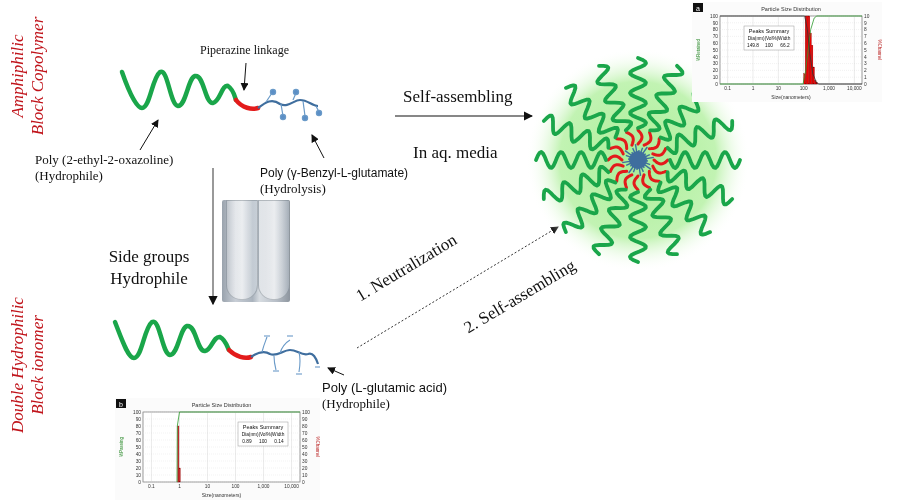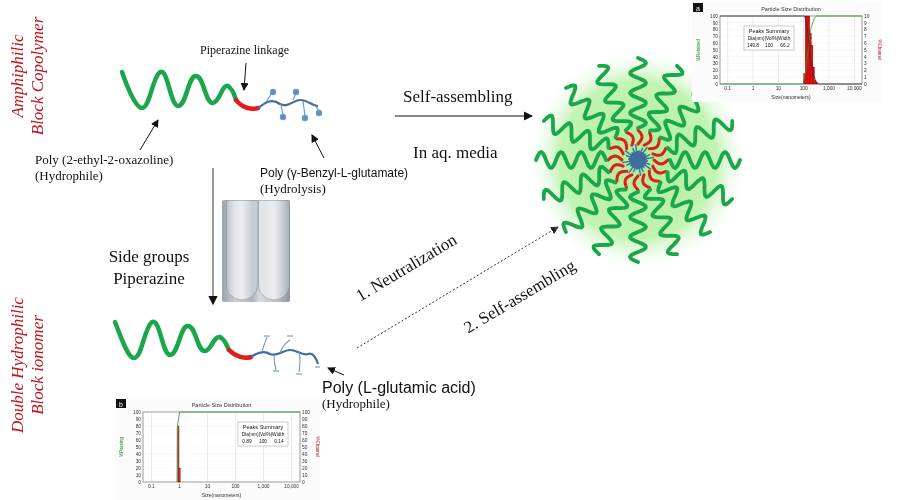--- a/index.html
+++ b/index.html
@@ -150,32 +150,32 @@
 </div>
 <div class="abs lbl" style="left:260px;top:165px;width:160px;">
   <div class="sans" style="font-size:12px;">Poly (γ-Benzyl-L-glutamate)</div>
   <div>(Hydrolysis)</div>
 </div>
 <div class="abs big" style="left:403px;top:86px;text-align:right;">Self-assembling</div>
 <div class="abs big" style="left:413px;top:142px;">In aq. media</div>
 
 <div class="abs big" style="left:95px;top:202px;width:108px;text-align:center;line-height:22px;margin-top:44px;">
   <div>Side groups</div>
-  <div>Piperazine</div>
+  <div>Hydrophile</div>
 </div>
 <div class="photo">
   <div class="tube" style="left:4px;"></div>
   <div class="tube" style="left:36px;"></div>
 </div>
 
 <div class="abs big" style="left:352px;top:288px;transform:rotate(-31deg);transform-origin:left top;">1. Neutralization</div>
 <div class="abs big" style="left:460px;top:320px;transform:rotate(-31deg);transform-origin:left top;">2. Self-assembling</div>
 
 <div class="abs lbl" style="left:322px;top:380px;width:120px;">
-  <div class="sans" style="font-size:16px;">Poly (L-glutamic acid)</div>
+  <div class="sans" style="font-size:13px;">Poly (L-glutamic acid)</div>
   <div>(Hydrophile)</div>
 </div>
 
 <div class="chart" style="left:692px;top:2px;width:190px;height:100px;">
   <svg id="chart-a" width="190" height="100">
       <rect x="0" y="0" width="190" height="100" fill="#fbfbfb"></rect>
       <rect x="1" y="1" width="10" height="9" fill="#111"></rect>
       <text x="4" y="8.5" font-size="7" fill="#fff" font-family="Liberation Sans, sans-serif">a</text>
       <text x="99" y="9" font-size="5.5" text-anchor="middle" fill="#333" font-family="Liberation Sans, sans-serif">Particle Size Distribution</text>
       <rect x="28" y="14" width="142" height="68" fill="#fff" stroke="#555" stroke-width="0.6"></rect>

